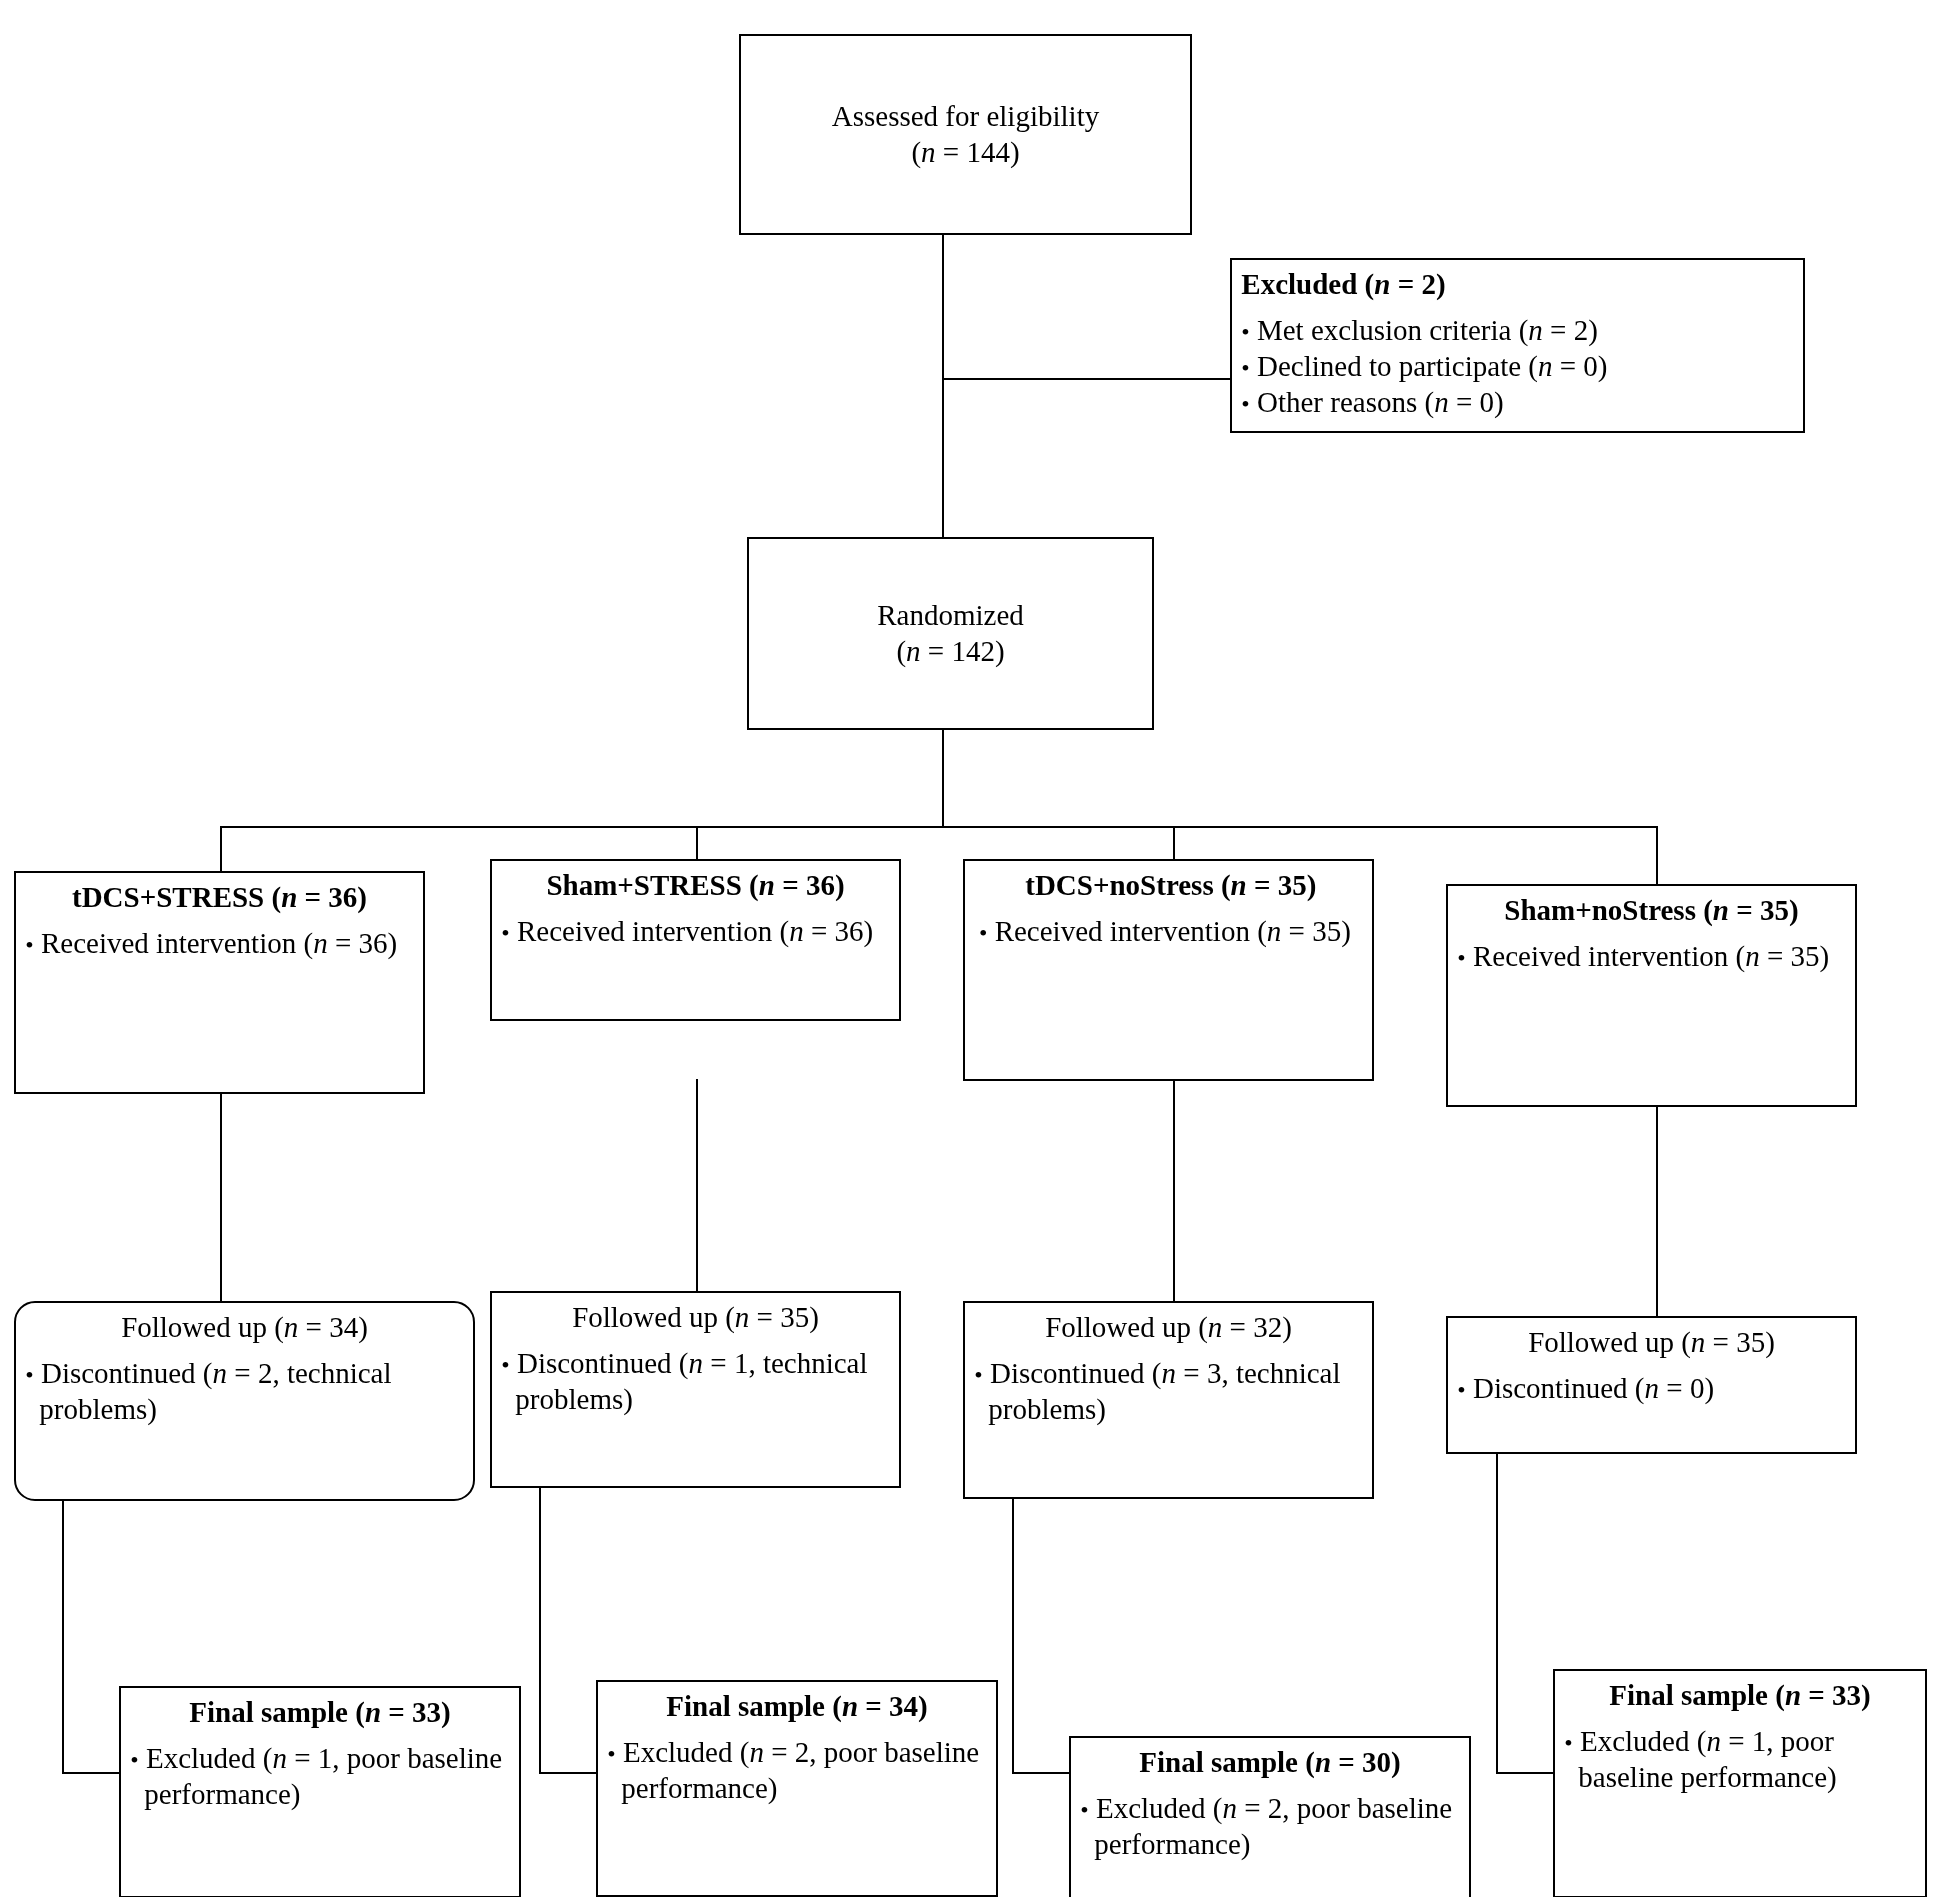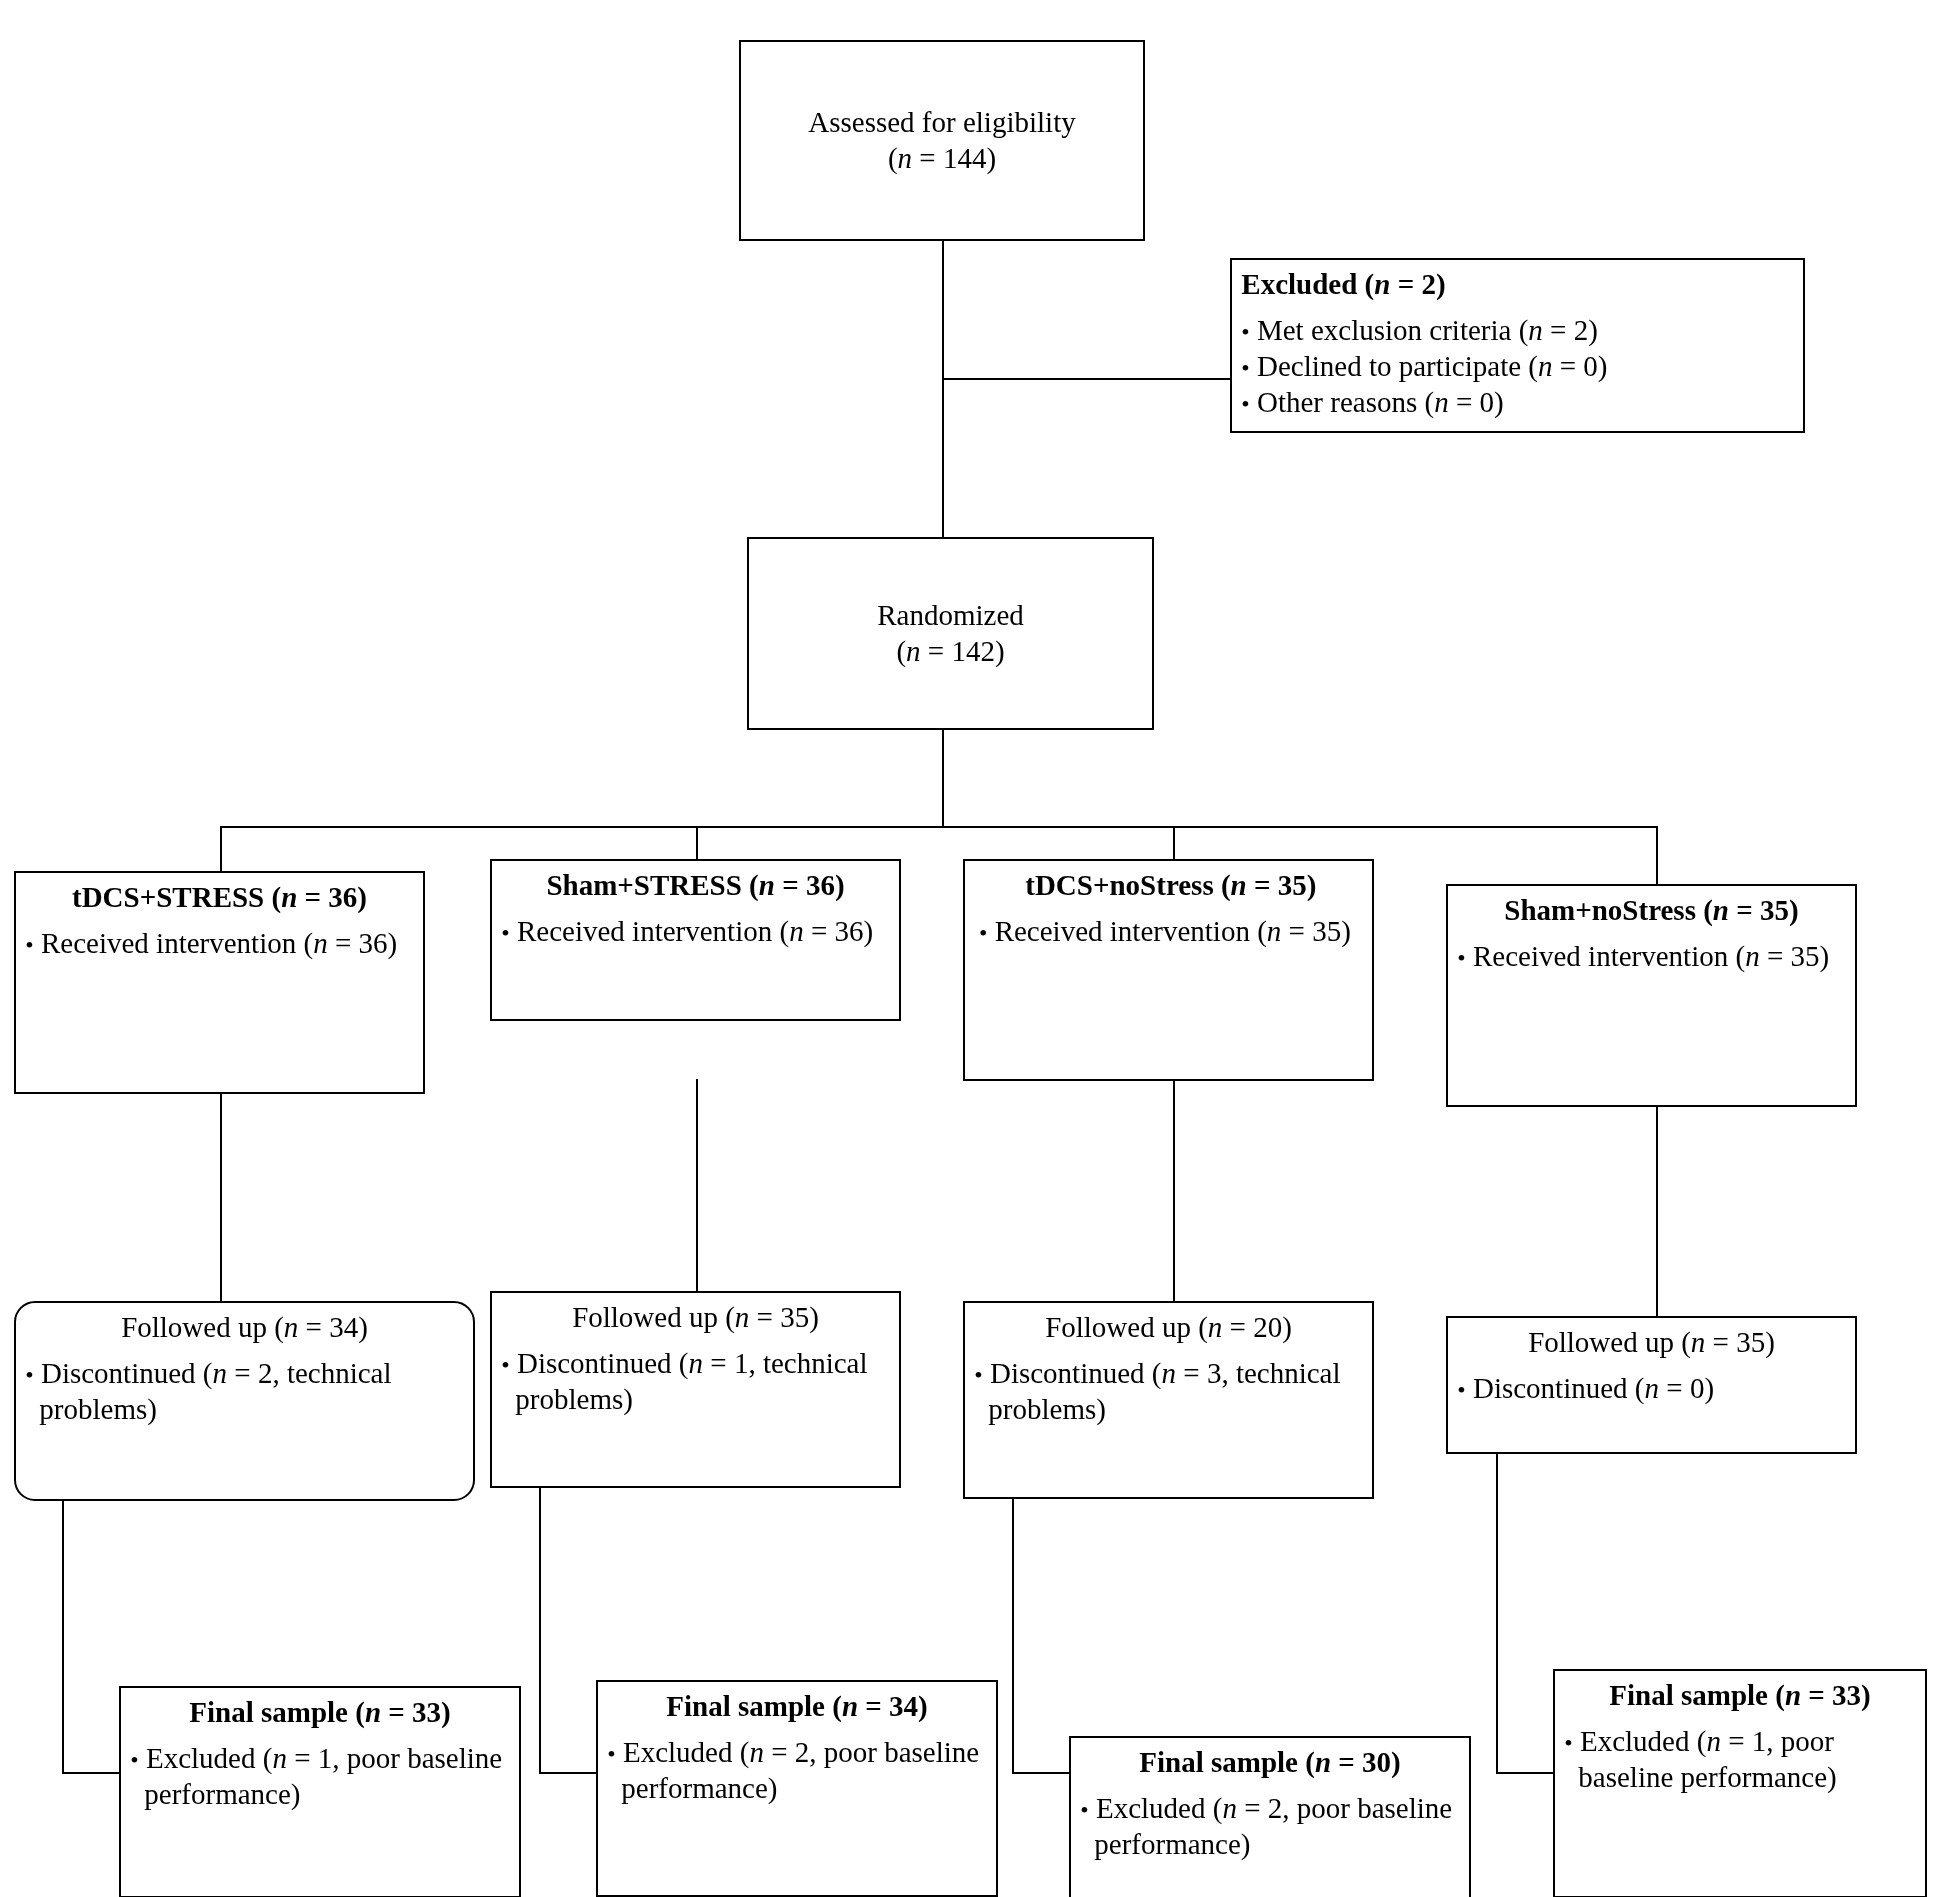--- a/index.html
+++ b/index.html
@@ -105,21 +105,21 @@
 
   <div class="line vline" style="left:539px; top:1487px; height:287px;"></div>
   <div class="line hline" style="left:539px; top:1772px; width:58px;"></div>
 
   <div class="line vline" style="left:1012px; top:1499px; height:275px;"></div>
   <div class="line hline" style="left:1012px; top:1772px; width:58px;"></div>
 
   <div class="line vline" style="left:1496px; top:1454px; height:320px;"></div>
   <div class="line hline" style="left:1496px; top:1772px; width:58px;"></div>
 
-  <div class="box" style="left:739px; top:40px; width:406px; height:201px;">
+  <div class="box" style="left:739px; top:34px; width:453px; height:201px;">
     <div class="title">Assessed for eligibility</div>
     <div class="subline">(<em class="n">n</em> = <span>144</span>)</div>
   </div>
 
   <div class="box topalign" style="left:1230px; top:258px; width:575px; height:175px;">
     <div class="title bold leftal">Excluded (<em class="n">n</em> = <span>2</span>)</div>
     <ul class="bullets">
       <li><span class="bul">•</span> Met exclusion criteria (<em class="n">n</em> = <span>2</span>)</li>
       <li><span class="bul">•</span> Declined to participate (<em class="n">n</em> = <span>0</span>)</li>
       <li><span class="bul">•</span> Other reasons (<em class="n">n</em> = <span>0</span>)</li>
@@ -167,21 +167,21 @@
   </div>
 
   <div class="box topalign" style="left:490px; top:1291px; width:411px; height:197px;">
     <div class="title">Followed up (<em class="n">n</em> = <span>35</span>)</div>
     <ul class="bullets">
       <li><span class="bul">•</span> Discontinued (<em class="n">n</em> = <span>1</span>, technical problems)</li>
     </ul>
   </div>
 
   <div class="box topalign" style="left:963px; top:1301px; width:411px; height:198px;">
-    <div class="title">Followed up (<em class="n">n</em> = <span>20</span>)</div>
+    <div class="title">Followed up (<em class="n">n</em> = <span>32</span>)</div>
     <ul class="bullets">
       <li><span class="bul">•</span> Discontinued (<em class="n">n</em> = <span>3</span>, technical problems)</li>
     </ul>
   </div>
 
   <div class="box topalign" style="left:1446px; top:1316px; width:411px; height:138px;">
     <div class="title">Followed up (<em class="n">n</em> = <span>35</span>)</div>
     <ul class="bullets">
       <li><span class="bul">•</span> Discontinued (<em class="n">n</em> = <span>0</span>)</li>
     </ul>

